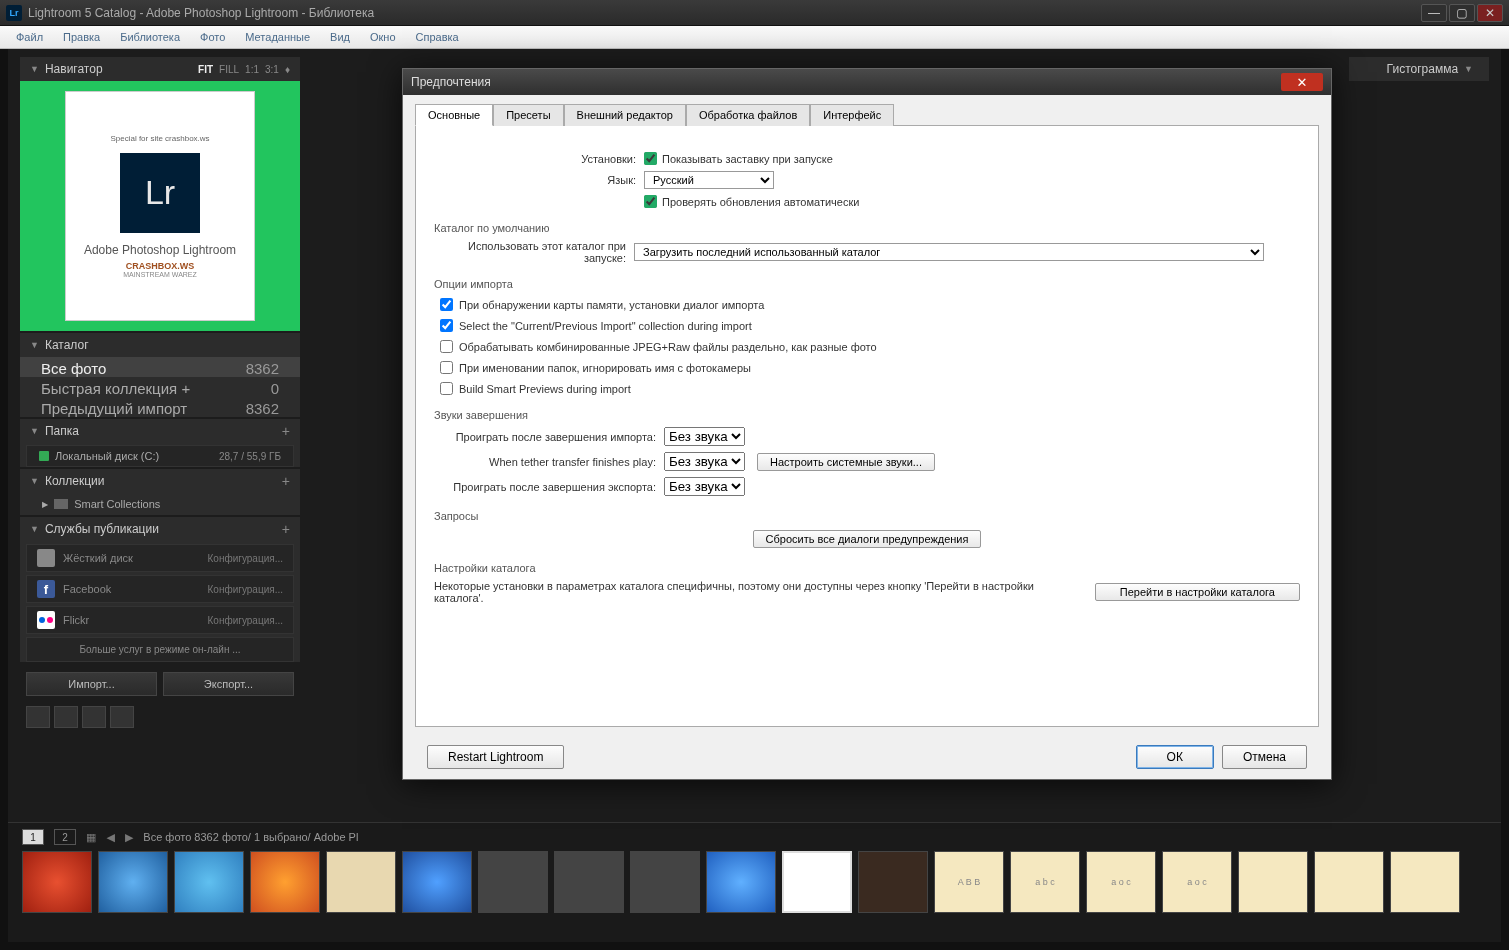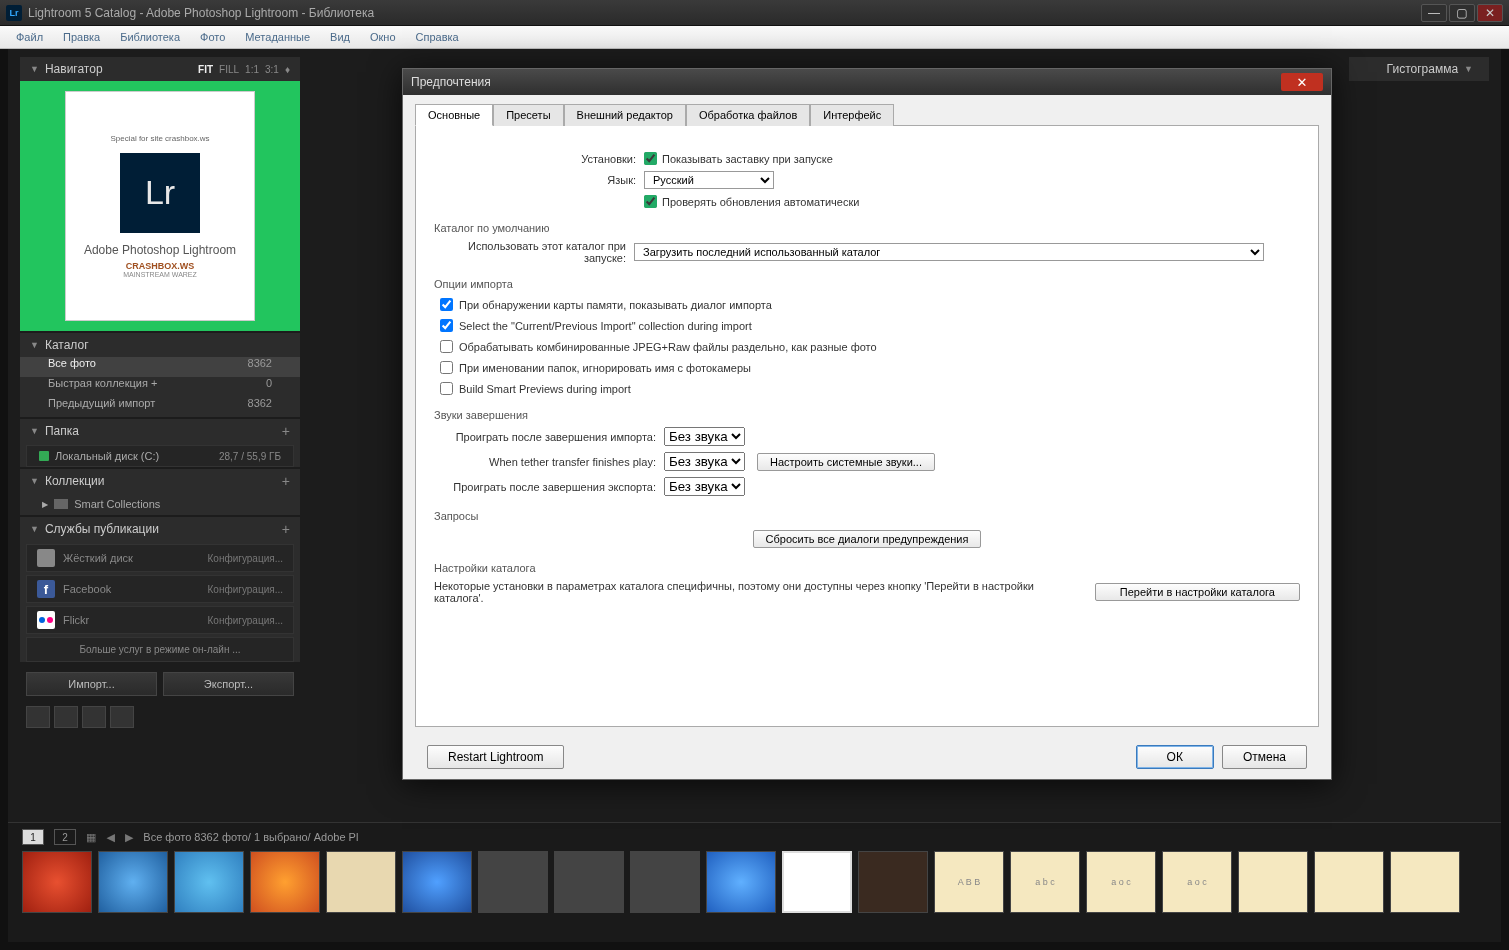--- a/index.html
+++ b/index.html
@@ -29,21 +29,21 @@
 .panel-header .zoom { color: #888; font-size: 10px; margin-left: 6px; }
 .panel-header .zoom.active { color: #eee; font-weight: bold; }
 .panel-header .plus { color: #888; font-size: 14px; }
 
 .navigator-preview { height: 250px; background: #22c55e; display: flex; align-items: center; justify-content: center; padding: 10px; }
 .boxart { width: 190px; height: 230px; background: #fff; border: 1px solid #ccc; display: flex; flex-direction: column; align-items: center; justify-content: center; font-size: 10px; color: #333; position: relative; }
 .boxart .lrbig { width: 80px; height: 80px; background: #001e36; color: #e8e8e8; font-size: 34px; font-weight: 300; display: flex; align-items: center; justify-content: center; margin: 10px 0; }
 .boxart .caption { color: #555; font-size: 12px; text-align: center; line-height: 1.2; }
 .boxart .crashbox { font-size: 9px; color: #a05020; margin-top: 4px; font-weight: bold; }
 
-.catalog-row { height: 20px; display: flex; align-items: flex-start; padding: 0 28px; color: #aaa; font-size: 11px; cursor: pointer; }
+.catalog-row { height: 20px; display: flex; align-items: flex-end; padding: 0 21px; color: #aaa; font-size: 15px; cursor: pointer; }
 .catalog-row.selected { background: #414141; color: #eee; }
 .catalog-row .count { margin-left: auto; color: #999; }
 
 .folder-row { height: 22px; display: flex; align-items: center; padding: 0 12px; color: #aaa; font-size: 11px; cursor: pointer; border: 1px solid #333; margin: 2px 6px; background: #252525; }
 .folder-row .drive-ind { width: 10px; height: 10px; background: #3a5; margin-right: 6px; border-radius: 1px; }
 .folder-row .size { margin-left: auto; font-size: 10px; color: #888; }
 
 .collection-row { height: 22px; display: flex; align-items: center; padding: 0 12px 0 22px; color: #aaa; font-size: 11px; cursor: pointer; }
 .collection-row .tri2 { margin-right: 6px; font-size: 8px; }
 .collection-row .cicon { width: 14px; height: 10px; background: #666; margin-right: 6px; }
@@ -322,21 +322,21 @@
     <div class="fieldset-title">Каталог по умолчанию</div>
     <div class="form-row">
       <span class="lbl" style="width:200px">Использовать этот каталог при запуске:</span>
       <select class="wide"><option>Загрузить последний использованный каталог</option></select>
     </div>
 
     <div class="fieldset-title">Опции импорта</div>
     <div id="import-opts">
         <label class="chk-standalone">
           <input type="checkbox" checked="" style="">
-          <span>При обнаружении карты памяти, показывать диалог импорта</span>
+          <span>При обнаружении карты памяти, установки диалог импорта</span>
         </label>
         <label class="chk-standalone">
           <input type="checkbox" checked="" style="">
           <span>Select the "Current/Previous Import" collection during import</span>
         </label>
         <label class="chk-standalone">
           <input type="checkbox" style="">
           <span>Обрабатывать комбинированные JPEG+Raw файлы раздельно, как разные фото</span>
         </label>
         <label class="chk-standalone">

